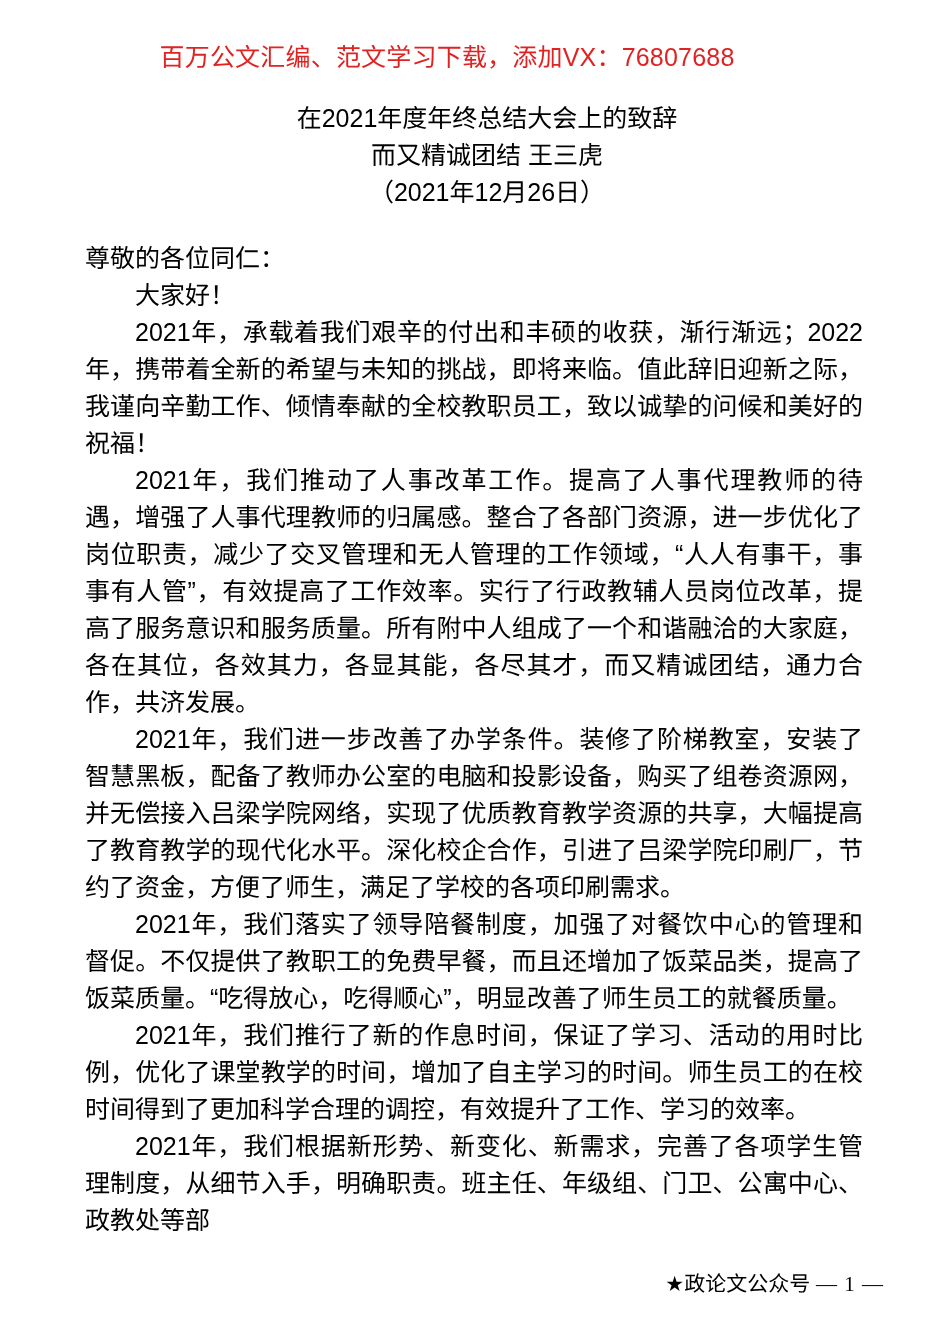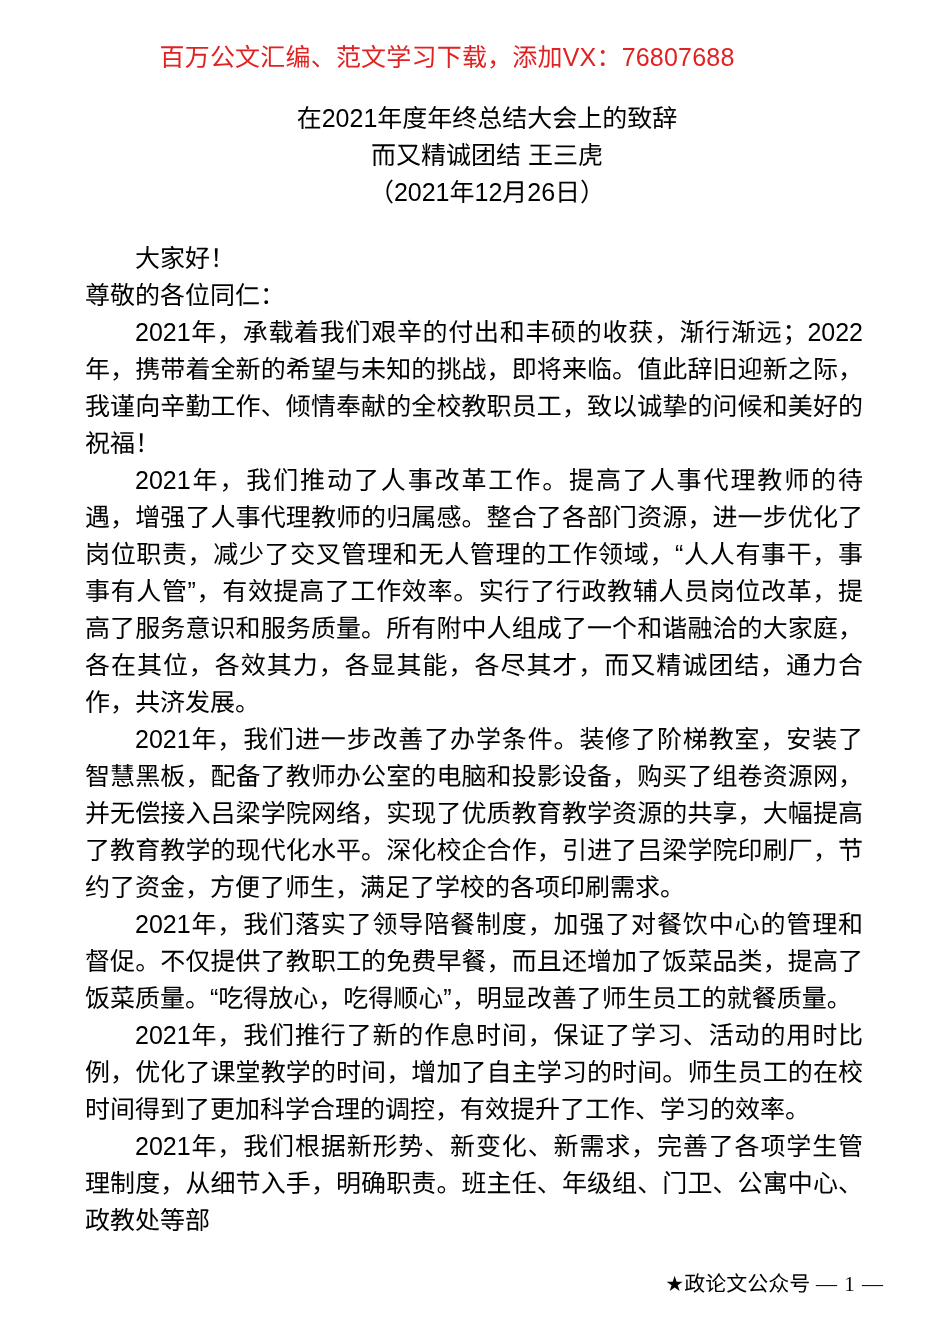--- a/index.html
+++ b/index.html
@@ -100,22 +100,22 @@
 
   <div class="promo-header">百万公文汇编、范文学习下载，添加VX：76807688</div>
 
   <div class="title-block">
     <div class="title-line">在2021年度年终总结大会上的致辞</div>
     <div class="title-line">而又精诚团结  王三虎</div>
     <div class="title-line">（2021年12月26日）</div>
   </div>
 
   <div class="body-area">
+    <p class="para noindent">尊敬的各位同仁：</p>
     <p class="para indent">大家好！</p>
-    <p class="para noindent">尊敬的各位同仁：</p>
     <p class="para indent">2021年，承载着我们艰辛的付出和丰硕的收获，渐行渐远；2022年，携带着全新的希望与未知的挑战，即将来临。值此辞旧迎新之际，我谨向辛勤工作、倾情奉献的全校教职员工，致以诚挚的问候和美好的祝福！</p>
     <p class="para indent">2021年，我们推动了人事改革工作。提高了人事代理教师的待遇，增强了人事代理教师的归属感。整合了各部门资源，进一步优化了岗位职责，减少了交叉管理和无人管理的工作领域，“人人有事干，事事有人管”，有效提高了工作效率。实行了行政教辅人员岗位改革，提高了服务意识和服务质量。所有附中人组成了一个和谐融洽的大家庭，各在其位，各效其力，各显其能，各尽其才，而又精诚团结，通力合作，共济发展。</p>
     <p class="para indent">2021年，我们进一步改善了办学条件。装修了阶梯教室，安装了智慧黑板，配备了教师办公室的电脑和投影设备，购买了组卷资源网，并无偿接入吕梁学院网络，实现了优质教育教学资源的共享，大幅提高了教育教学的现代化水平。深化校企合作，引进了吕梁学院印刷厂，节约了资金，方便了师生，满足了学校的各项印刷需求。</p>
     <p class="para indent">2021年，我们落实了领导陪餐制度，加强了对餐饮中心的管理和督促。不仅提供了教职工的免费早餐，而且还增加了饭菜品类，提高了饭菜质量。“吃得放心，吃得顺心”，明显改善了师生员工的就餐质量。</p>
     <p class="para indent">2021年，我们推行了新的作息时间，保证了学习、活动的用时比例，优化了课堂教学的时间，增加了自主学习的时间。师生员工的在校时间得到了更加科学合理的调控，有效提升了工作、学习的效率。</p>
     <p class="para indent">2021年，我们根据新形势、新变化、新需求，完善了各项学生管理制度，从细节入手，明确职责。班主任、年级组、门卫、公寓中心、政教处等部</p>
   </div>
 
   <div class="footer">
     <span class="footer-watermark">★政论文公众号</span>

